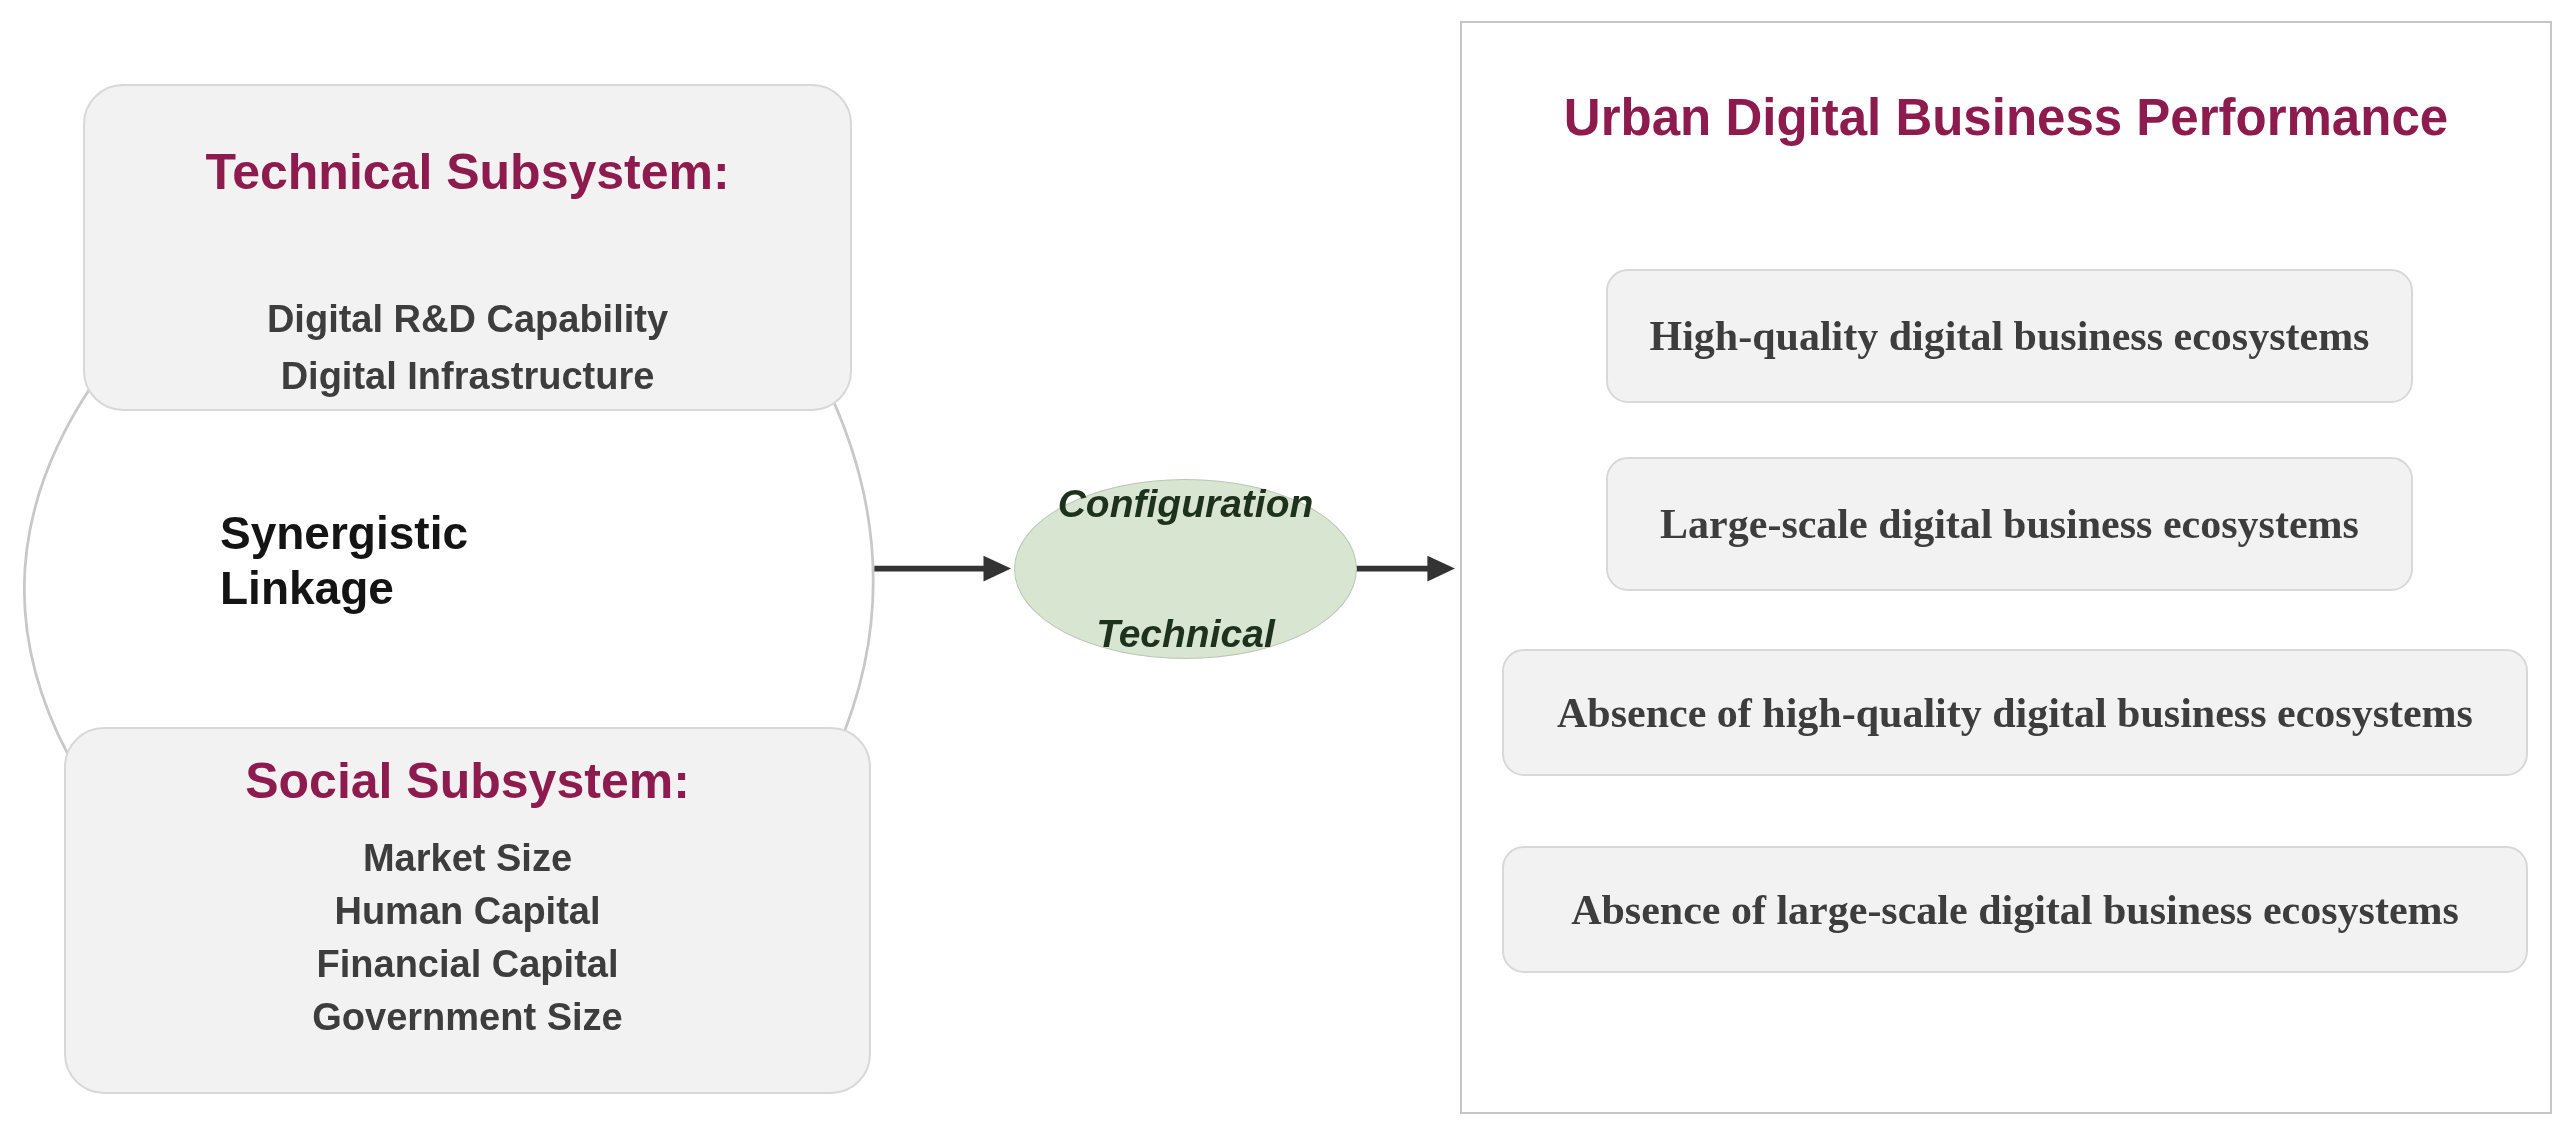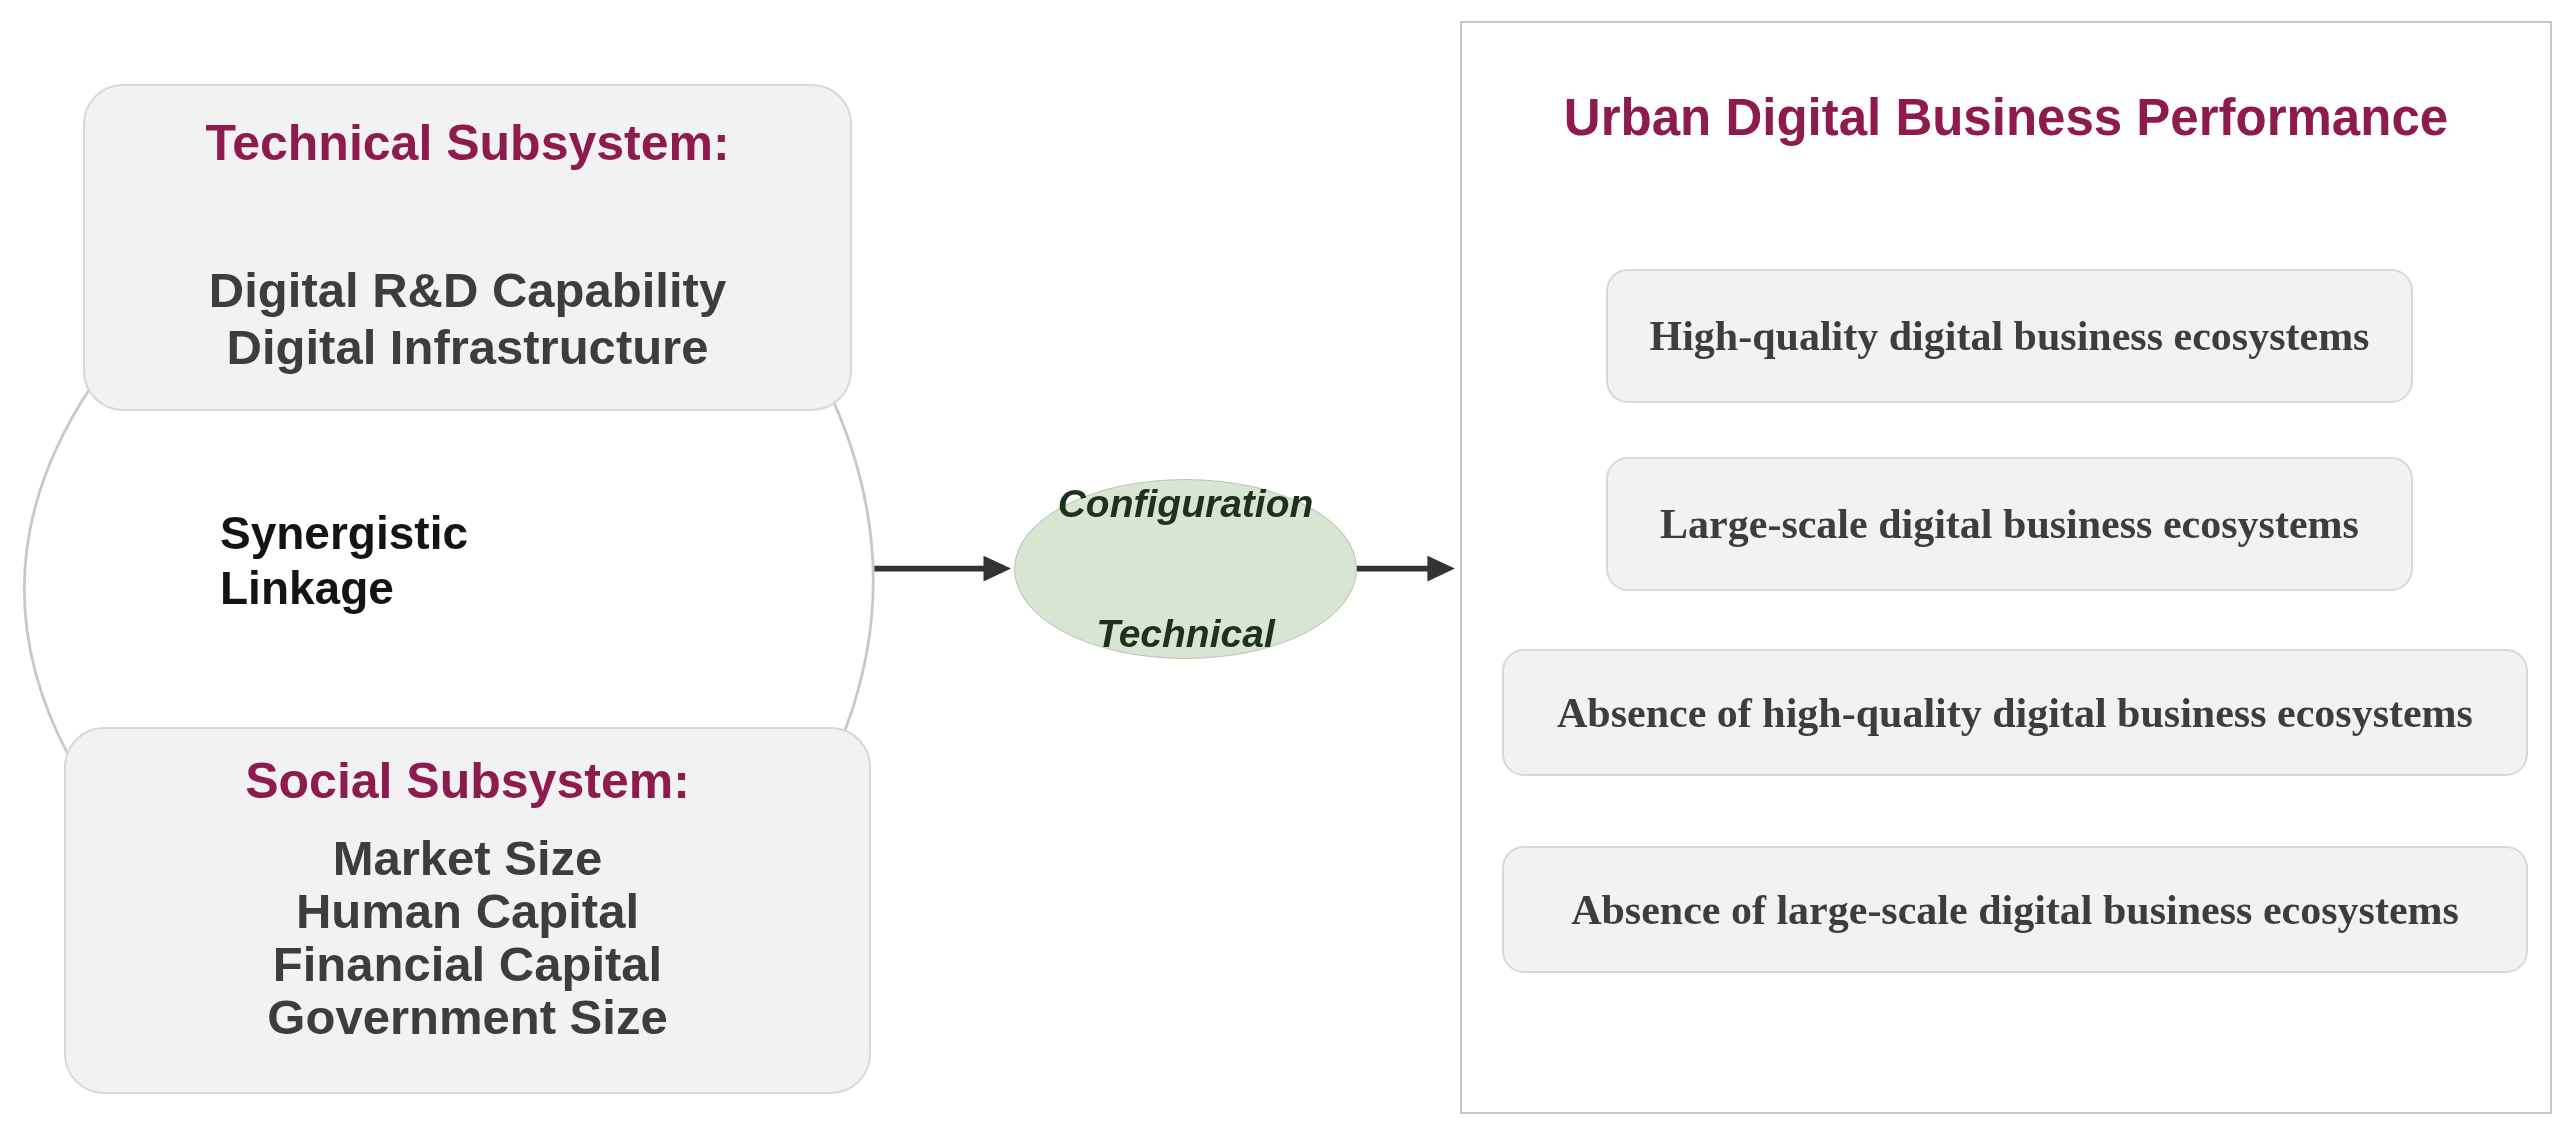--- a/index.html
+++ b/index.html
@@ -22,23 +22,23 @@
     border-radius:40px;
     box-sizing:border-box;
     text-align:center;
   }
   .box-technical{left:83px;top:84px;width:769px;height:327px;}
   .box-social{left:64px;top:727px;width:807px;height:367px;}
   .box-title{
     font-size:50px;font-weight:bold;color:var(--maroon);
     line-height:61px;
   }
-  .box-technical .box-title{margin-top:27px;}
+  .box-technical .box-title{margin-top:56px;}
   .box-social .box-title{margin-top:22px;}
-  .box-items{font-size:49px;font-weight:bold;color:var(--dark_text);}
+  .box-items{font-size:38px;font-weight:bold;color:var(--dark_text);}
   .box-technical .box-items{margin-top:88px;line-height:57px;}
   .box-social .box-items{margin-top:20px;line-height:53px;}
 
   .linkage-label{
     position:absolute;z-index:2;
     left:220px;top:506px;width:459px;
     text-align:left;
     font-size:46px;font-weight:bold;color:var(--black_text);
     line-height:55px;
   }

